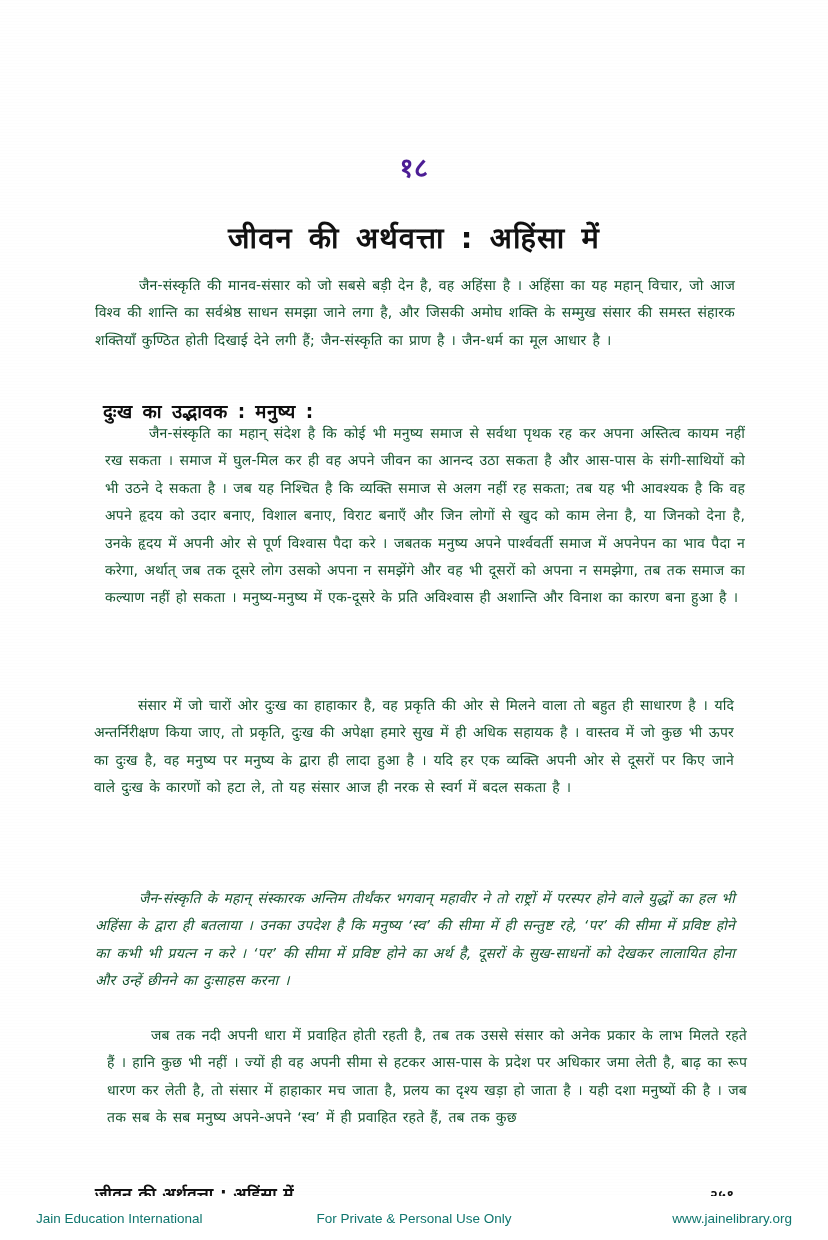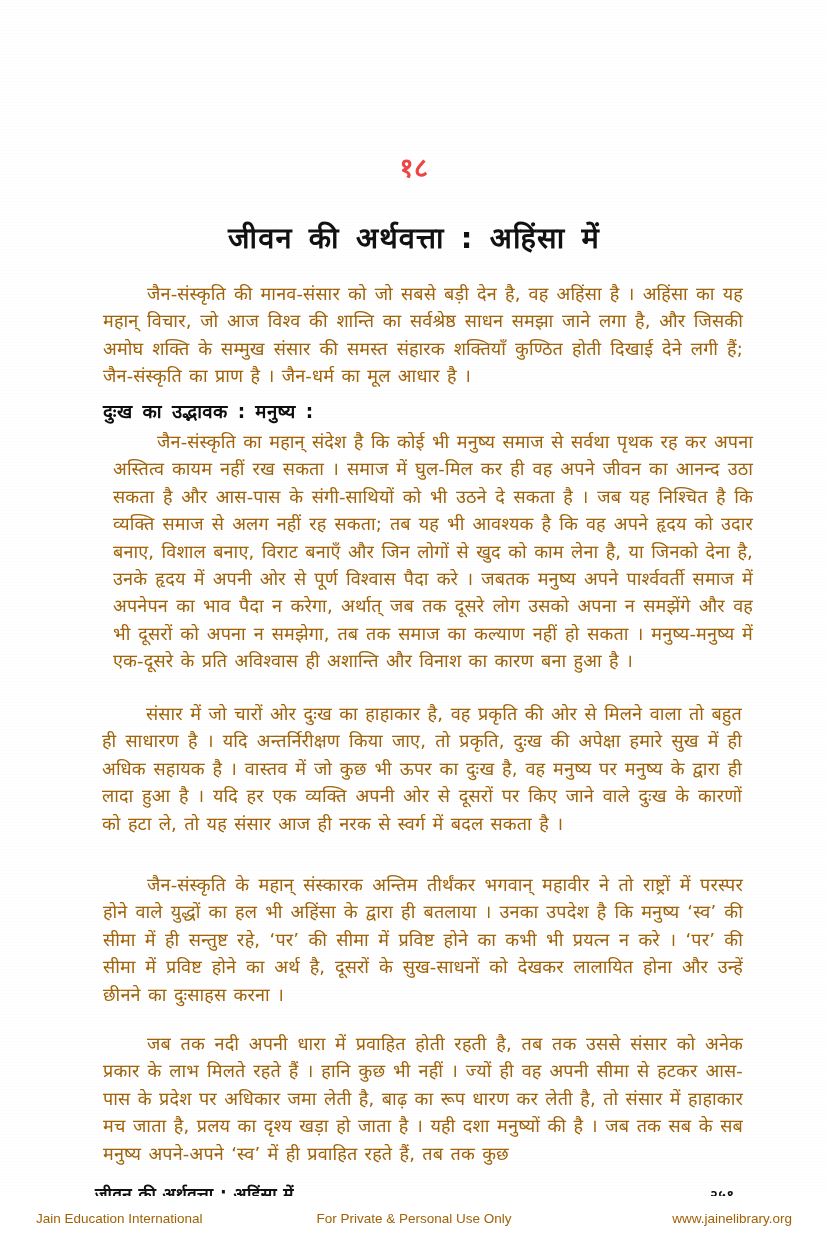--- a/index.html
+++ b/index.html
@@ -23,46 +23,46 @@
 
   .chapter-number {
     position: absolute;
     left: 0;
     right: 0;
     top: 148px;
     text-align: center;
     font-family: "DejaVu Sans", sans-serif;
     font-size: 27px;
     font-weight: 700;
-    color: #ef4444;
+    color: #4c1d95;
     letter-spacing: 0.5px;
   }
 
   .chapter-title {
     position: absolute;
     left: 0;
     right: 0;
     top: 198px;
     text-align: center;
     font-family: "DejaVu Sans", sans-serif;
     font-size: 29px;
     font-weight: 700;
     color: #111111;
     letter-spacing: 1.1px;
     word-spacing: 5px;
   }
 
   .body-para {
     font-family: "DejaVu Sans", sans-serif;
-    font-size: 18px;
+    font-size: 14px;
     line-height: 27.4px;
-    color: #a16207;
+    color: #14532d;
     text-align: justify;
     text-justify: inter-word;
-    margin: 8px;
+    margin: 0;
     letter-spacing: 0.15px;
     word-spacing: 1.4px;
   }
   .body-para.indent {
     text-indent: 44px;
   }
 
   .section-heading {
     font-family: "DejaVu Sans", sans-serif;
     font-size: 18.6px;
@@ -73,22 +73,22 @@
     margin: 8px;
     line-height: 27px;
   }
 
   
   #para-intro      { position: absolute; left: 95px; top: 272px;  width: 640px; }
   #heading-1       { position: absolute; left: 95px; top: 390px;  width: 640px; }
   #para-1          { position: absolute; left: 105px; top: 420px;  width: 640px; }
   #para-2          { position: absolute; left: 94px; top: 692px;  width: 640px; }
   #heading-2       { position: absolute; left: 95px; top: 855px;  width: 640px; }
-  #para-3          { position: absolute; left: 95px; top: 863px;  width: 640px; }
-  #para-4          { position: absolute; left: 95px; top: 1022px; width: 640px; }
+  #para-3          { position: absolute; left: 95px; top: 885px;  width: 640px; font-style: italic; }
+  #para-4          { position: absolute; left: 107px; top: 1022px; width: 640px; }
 
   
   .running-footer {
     position: absolute;
     left: 95px;
     right: 93px;
     top: 1182px;
     display: flex;
     justify-content: space-between;
     align-items: baseline;
@@ -108,21 +108,21 @@
     position: absolute;
     left: 0;
     right: 0;
     bottom: 0;
     height: 44px;
     background: #ffffff;
     display: flex;
     align-items: center;
     font-family: "Liberation Sans", sans-serif;
     font-size: 13.5px;
-    color: #a16207;
+    color: #0f766e;
   }
   .wm-left   { position: absolute; left: 36px; }
   .wm-center { position: absolute; left: 50%; transform: translateX(-50%); }
   .wm-right  { position: absolute; right: 36px; }
 
   
   .grain {
     position: absolute;
     inset: 0;
     pointer-events: none;

